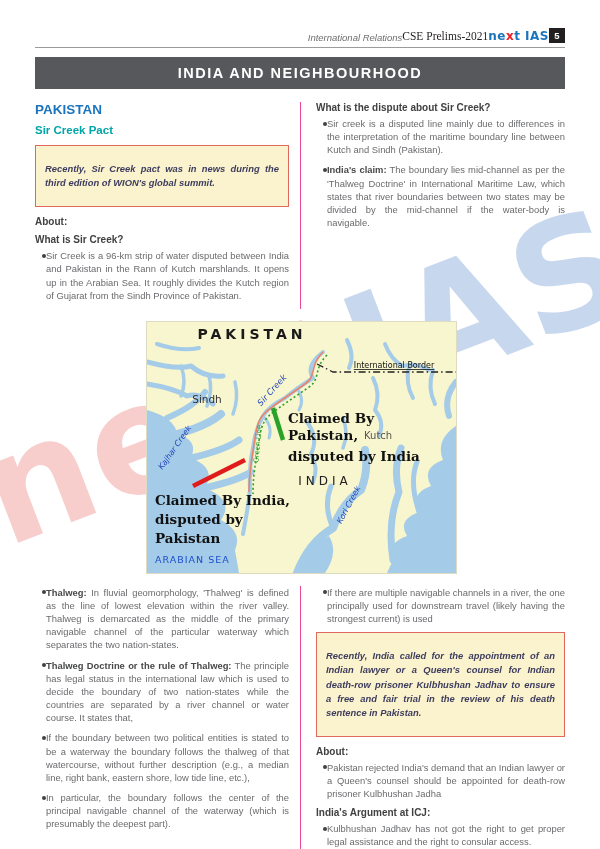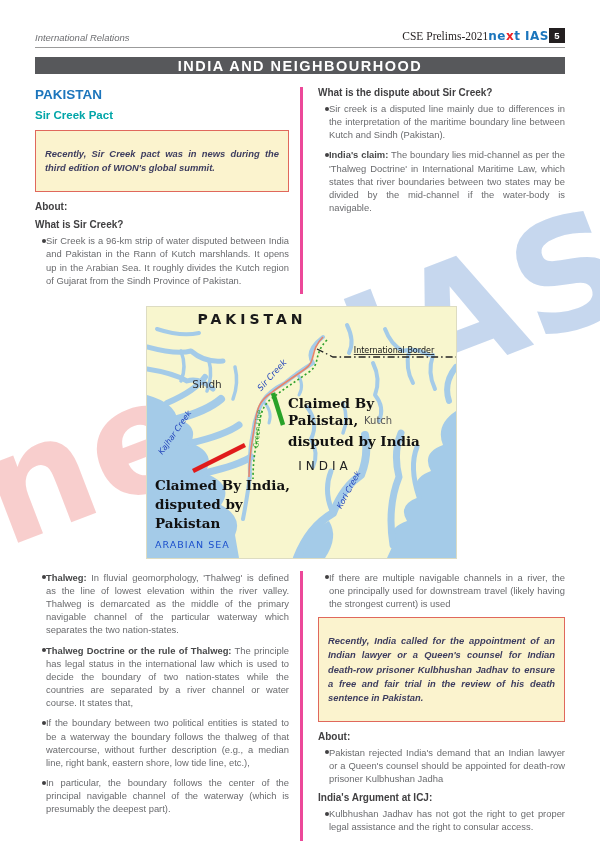--- a/index.html
+++ b/index.html
@@ -11,40 +11,40 @@
   .watermark{position:absolute;left:-50px;top:300px;width:720px;height:180px;
              transform:rotate(-21deg);font-size:152px;font-weight:bold;line-height:1;
              text-align:center;letter-spacing:2px;z-index:0;user-select:none;
              font-family:"DejaVu Sans",sans-serif;white-space:nowrap;}
   .wm-red{color:rgba(233,94,88,0.30);}
   .wm-blue{color:rgba(106,150,209,0.38);}
 
   .content{position:relative;z-index:1;}
 
   
-  .hdr{display:flex;justify-content:space-between;align-items:flex-end;
+  .hdr{display:flex;justify-content:flex-end;align-items:flex-end;
        margin:28px 35px 0;padding-bottom:4px;border-bottom:1px solid #9b9b9b;}
   .hdr-left{font-style:italic;font-size:9.5px;color:#6d6e71;}
   .hdr-right{display:flex;align-items:center;}
   .hdr-course{font-family:"Liberation Serif",serif;font-size:11.5px;color:#231f20;}
   .logo{font-size:12px;font-weight:bold;letter-spacing:.5px;font-family:"DejaVu Sans",sans-serif;}
   .logo .b{color:#1b75bc;} .logo .r{color:#ec2227;}
   .pagebox{background:#231f20;color:#fff;font-size:9.5px;font-weight:bold;
            width:16px;height:15px;display:flex;align-items:center;justify-content:center;}
 
   
-  .banner{margin:9px 35px 0;height:17px;background:#57585b;color:#fff;
+  .banner{margin:9px 35px 0;height:32px;background:#57585b;color:#fff;
           display:flex;align-items:center;justify-content:center;
           font-size:14.5px;font-weight:bold;letter-spacing:1.5px;}
 
   
   .two-col{display:flex;margin:0 35px;}
   .col{width:50%;box-sizing:border-box;}
   .col-l{padding-right:11px;}
-  .col-r{padding-left:15px;border-left:3px solid #ec4899;}
+  .col-r{padding-left:15px;border-left:1px solid #ec4899;}
   .sec-top{margin-top:13px;}
   .sec-bot{margin-top:4px;}
 
   .h-blue{color:#1c75bc;font-size:13.5px;font-weight:bold;margin:0 0 7px;}
   .h-teal{color:#00a5a8;font-size:11.5px;font-weight:bold;margin:0 0 9px;}
   .h-teal-lg{color:#00a5a8;font-size:12.5px;font-weight:bold;margin:11px 0 8px;}
   .h-q{font-size:10px;font-weight:bold;color:#414042;margin:7px 0 4px;}
 
   .news{background:#fbf3ce;border:1.2px solid #e0685c;padding:16px 9px;margin:3px 0 9px;
         font-style:italic;font-weight:bold;color:#3d3d5f;font-size:9.4px;line-height:1.5;

